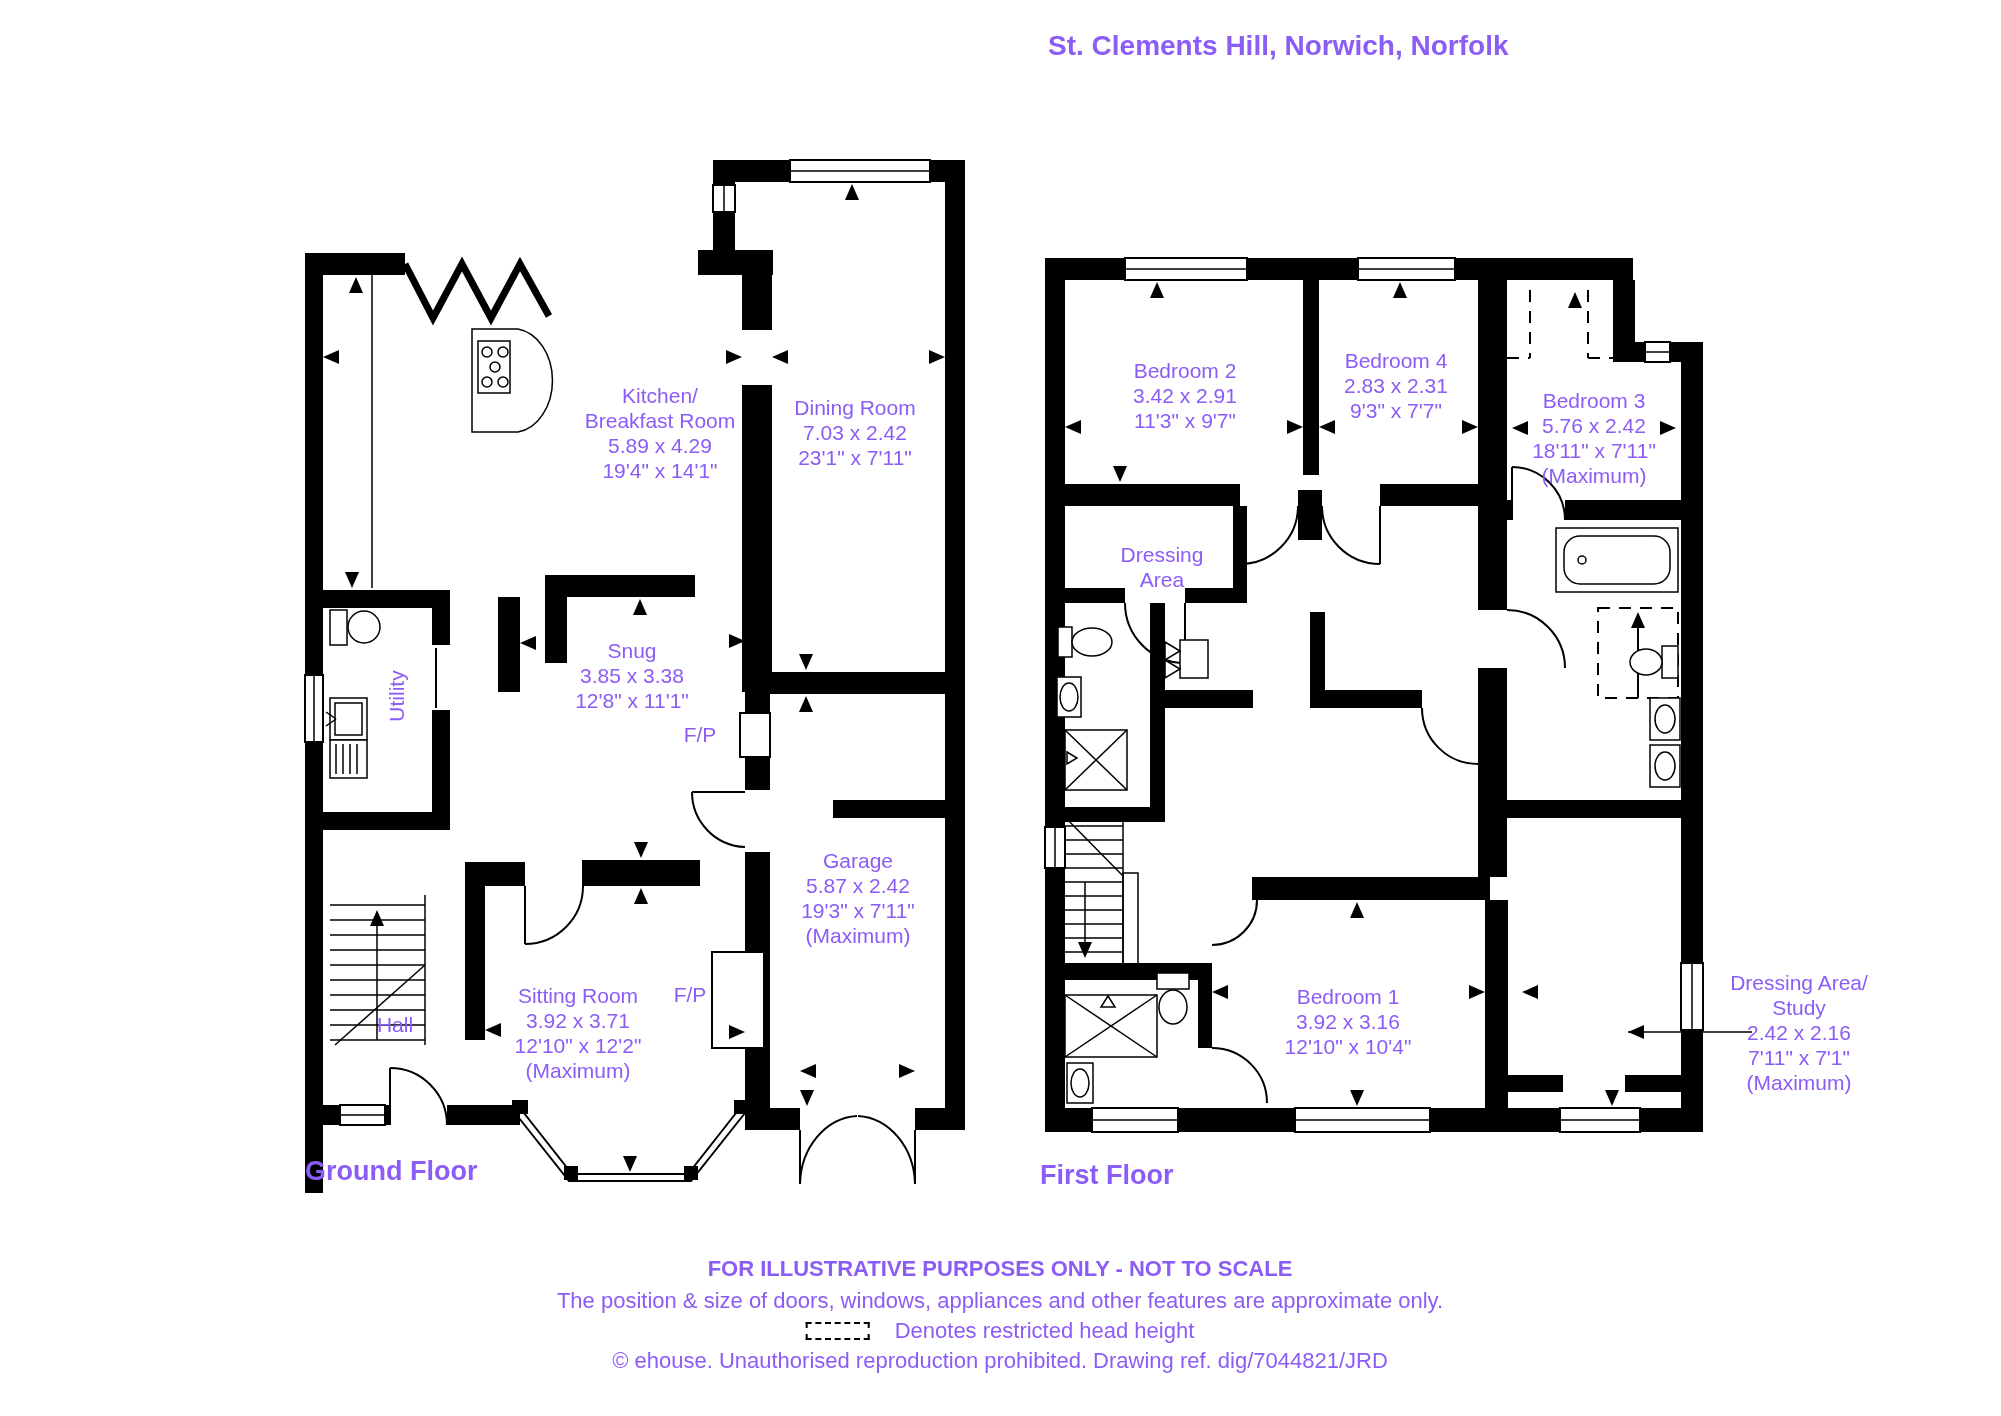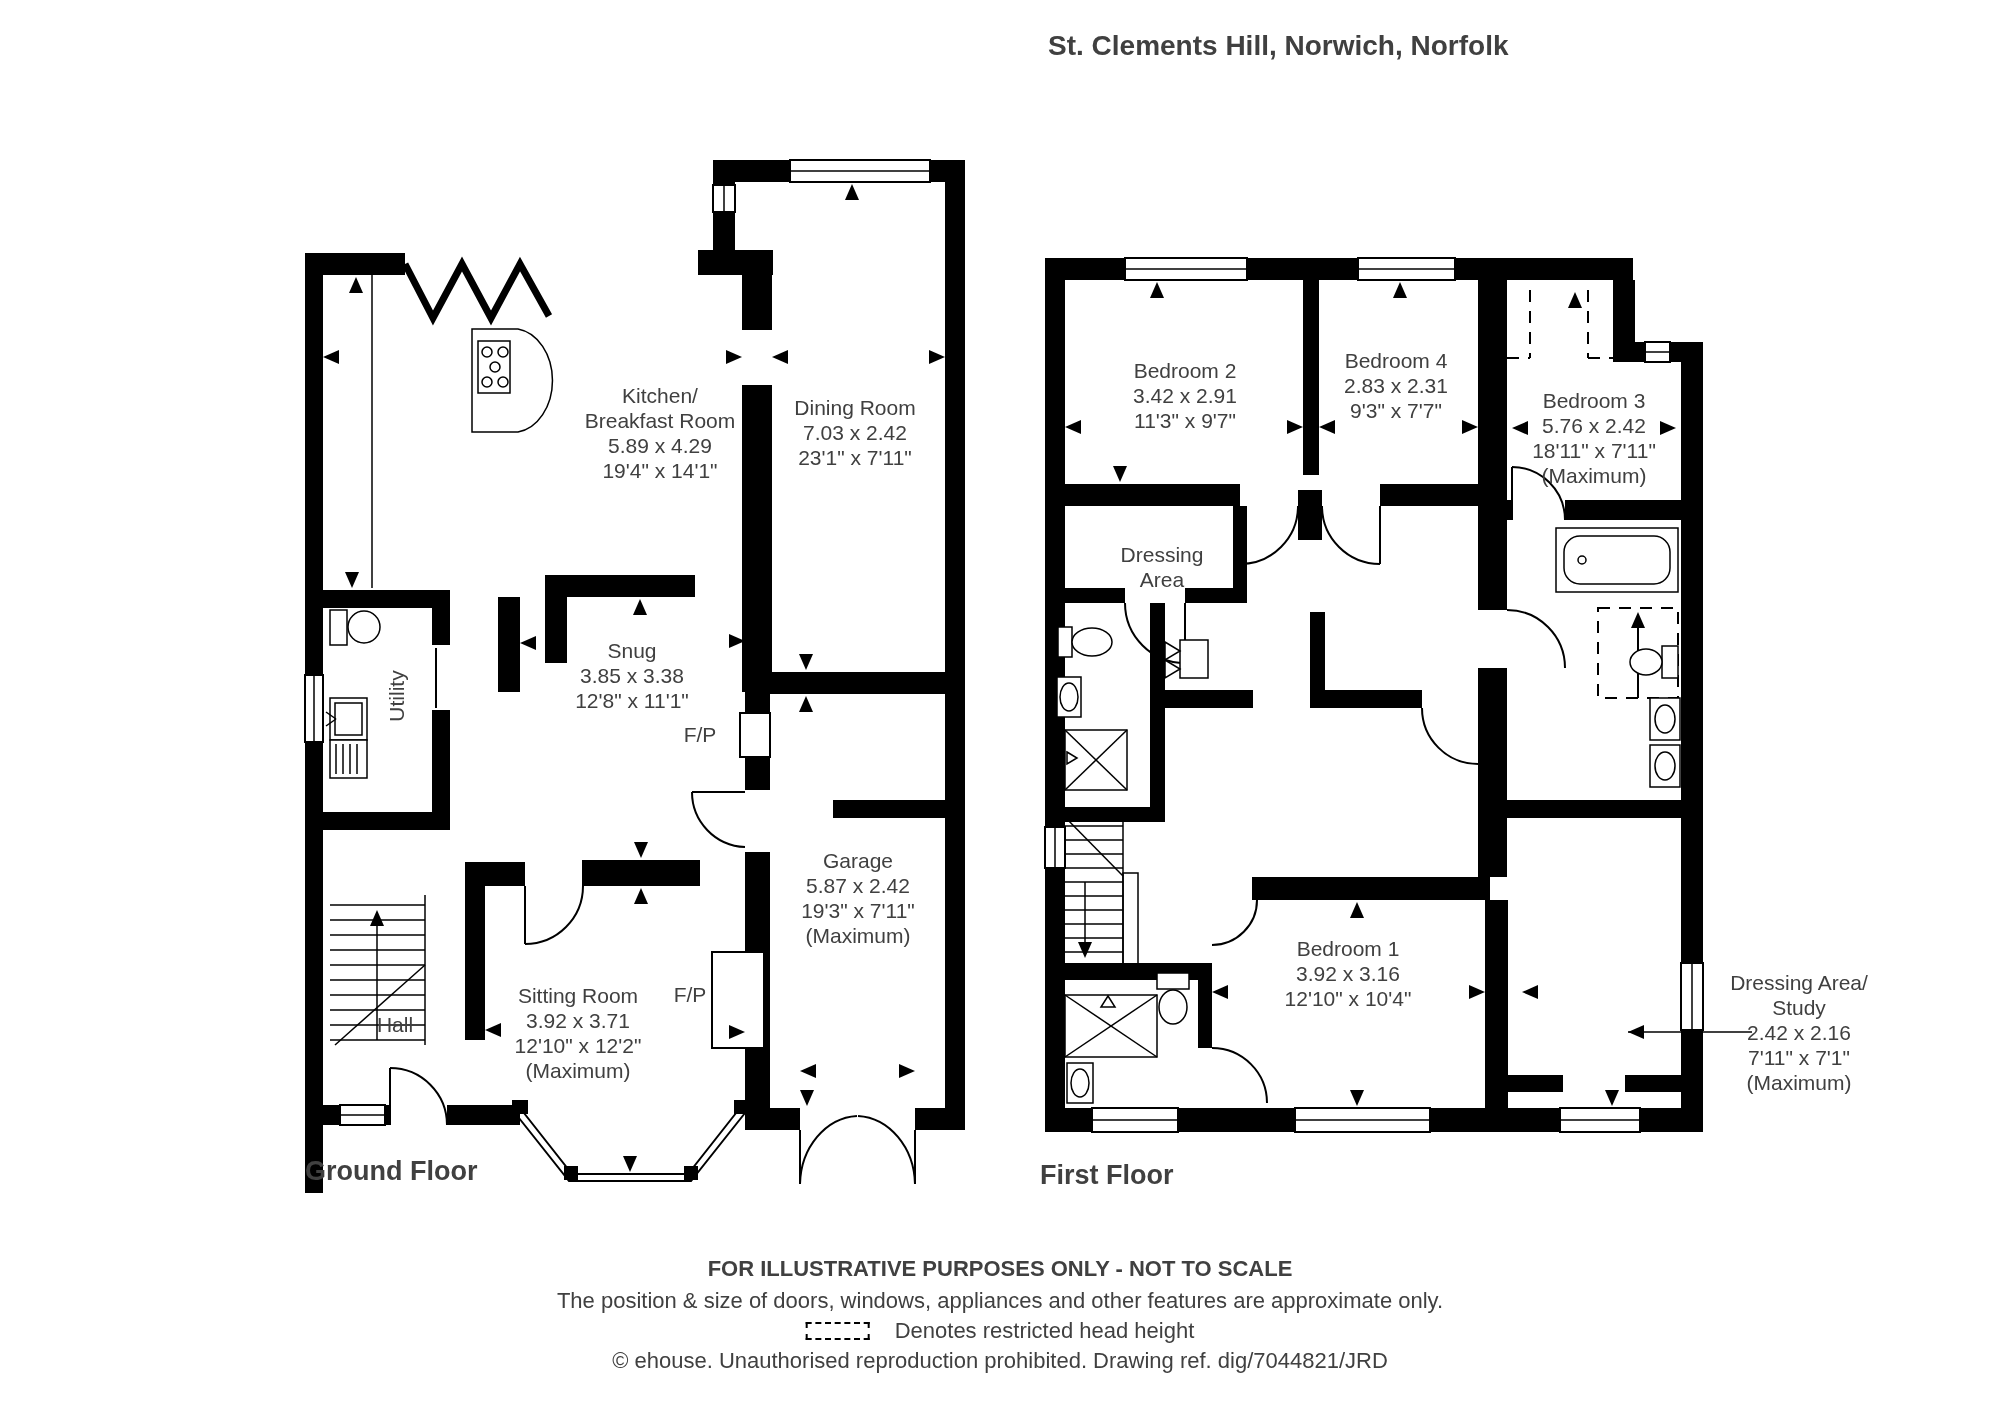--- a/index.html
+++ b/index.html
@@ -1,17 +1,17 @@
 <!DOCTYPE html>
 <html><head>
 <meta charset="utf-8">
 <style>
   html,body{margin:0;padding:0;background:#fff;}
   .page{position:relative;width:2001px;height:1416px;background:#fff;overflow:hidden;
-        font-family:"Liberation Sans", sans-serif;color:#404040;}
+        font-family:"Liberation Sans", sans-serif;color:#8b5cf6;}
   .title{position:absolute;left:1048px;top:30px;font-size:28px;font-weight:bold;white-space:nowrap;}
   svg{position:absolute;left:0;top:0;}
   .room-label{position:absolute;transform:translateX(-50%);text-align:center;
               font-size:21px;line-height:25px;white-space:nowrap;}
   .floor-label{position:absolute;font-size:27px;font-weight:bold;white-space:nowrap;}
   .rot{transform:translate(-50%,-50%) rotate(-90deg);transform-origin:center;}
   .f1{position:absolute;left:1000px;top:1256px;transform:translateX(-50%);font-size:22px;font-weight:bold;white-space:nowrap;}
   .f2{position:absolute;left:1000px;top:1288px;transform:translateX(-50%);font-size:22px;white-space:nowrap;}
   .f3{position:absolute;left:1000px;top:1318px;transform:translateX(-50%);font-size:22px;white-space:nowrap;
       display:flex;align-items:center;gap:25px;}
@@ -468,21 +468,21 @@
   <div class="room-label" style="left:1594px;top:388px">
     <div>Bedroom 3</div>
     <div>5.76 x 2.42</div>
     <div>18'11" x 7'11"</div>
     <div>(Maximum)</div>
   </div>
   <div class="room-label" style="left:1162px;top:542px">
     <div>Dressing</div>
     <div>Area</div>
   </div>
-  <div class="room-label" style="left:1348px;top:936px">
+  <div class="room-label" style="left:1348px;top:984px">
     <div>Bedroom 1</div>
     <div>3.92 x 3.16</div>
     <div>12'10" x 10'4"</div>
   </div>
   <div class="room-label" style="left:1799px;top:970px">
     <div>Dressing Area/</div>
     <div>Study</div>
     <div>2.42 x 2.16</div>
     <div>7'11" x 7'1"</div>
     <div>(Maximum)</div>

